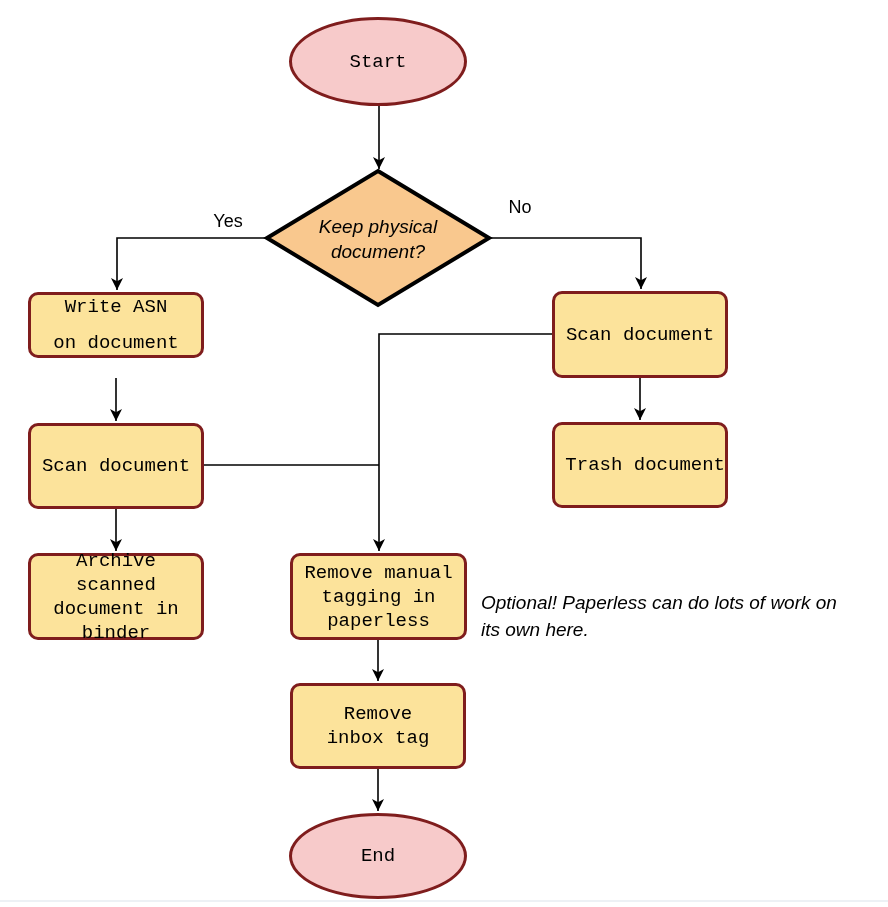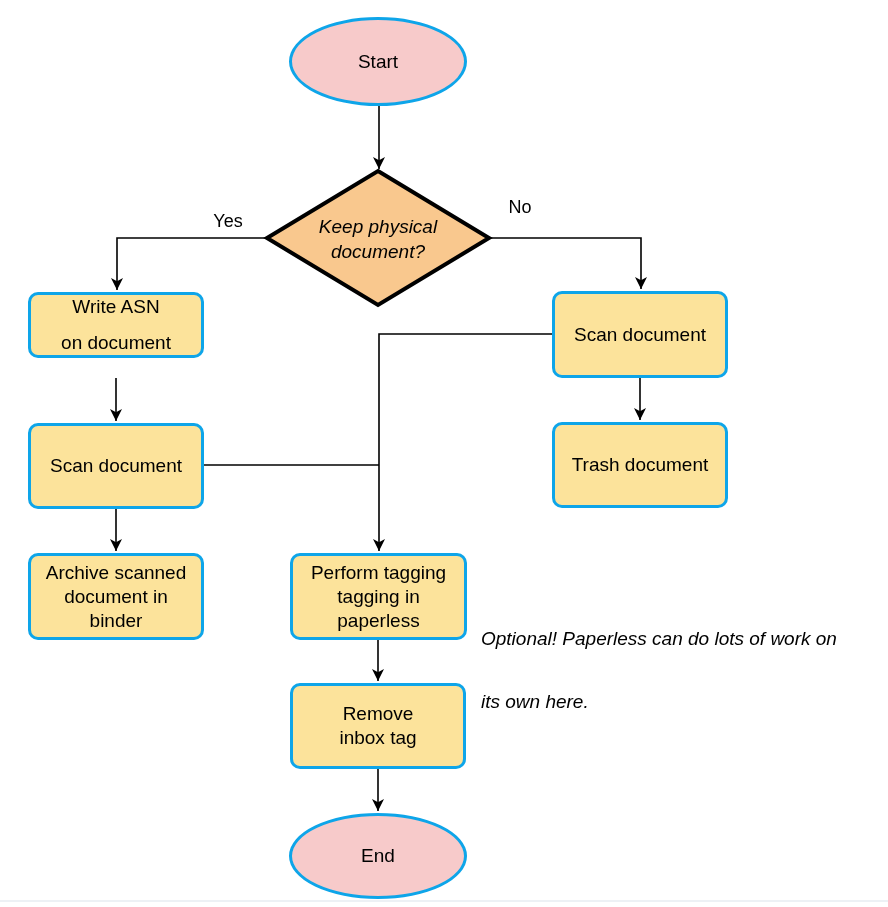--- a/index.html
+++ b/index.html
@@ -23,28 +23,29 @@
     stroke-width: 1.6;
   }
   .diamond {
     stroke: #000000;
     stroke-width: 4;
     stroke-linejoin: miter;
   }
   .node {
     position: absolute;
     box-sizing: border-box;
-    border: 3px solid #0ea5e9;
+    border: 3px solid #7f1d1d;
     display: flex;
     flex-direction: column;
     align-items: center;
     justify-content: center;
     text-align: center;
     font-size: 19px;
     line-height: 24px;
+    font-family: Liberation Mono, monospace;
   }
   .process { background: #fce39b; border-radius: 10px; }
   .terminator { background: #f7caca; border-radius: 50%; }
   .node span { display: block; }
   .decision-label {
     position: absolute;
     left: 267px; top: 214px; width: 222px;
     text-align: center;
     font-size: 19px;
     line-height: 25px;
@@ -59,21 +60,21 @@
   }
   .edge-label.yes { left: 203px; top: 209px; }
   .edge-label.no  { left: 495px; top: 195px; }
   .annotation {
     position: absolute;
     left: 481px; top: 589px; width: 406px;
     font-size: 19px;
     line-height: 27px;
     font-style: italic;
   }
-  .annotation span { display: block; margin-top: 36px; }
+  .annotation span { display: block; }
   .bottom-rule {
     position: absolute;
     left: 0; top: 900px;
     width: 888px; height: 2px;
     background: #edf1f5;
   }
 </style>
 </head>
 <body>
 
@@ -124,26 +125,26 @@
   <div class="node process" style="left:28px; top:553px; width:176px; height:87px;">
     <span>Archive scanned</span>
     <span>document in</span>
     <span>binder</span>
   </div>
 
   <div class="node process" style="left:552px; top:291px; width:176px; height:87px;">
     <span>Scan document</span>
   </div>
 
-  <div class="node process" style="left:552px; top:422px; width:176px; height:86px;">
+  <div class="node process" style="left:552px; top:422px; width:176px; height:86px;align-items:flex-end;">
     <span>Trash document</span>
   </div>
 
   <div class="node process" style="left:290px; top:553px; width:177px; height:87px;">
-    <span>Perform tagging</span>
+    <span>Remove manual</span>
     <span>tagging in</span>
     <span>paperless</span>
   </div>
 
   <div class="annotation">
     <span>Optional! Paperless can do lots of work on</span>
     <span>its own here.</span>
   </div>
 
   <div class="node process" style="left:290px; top:683px; width:176px; height:86px;">

